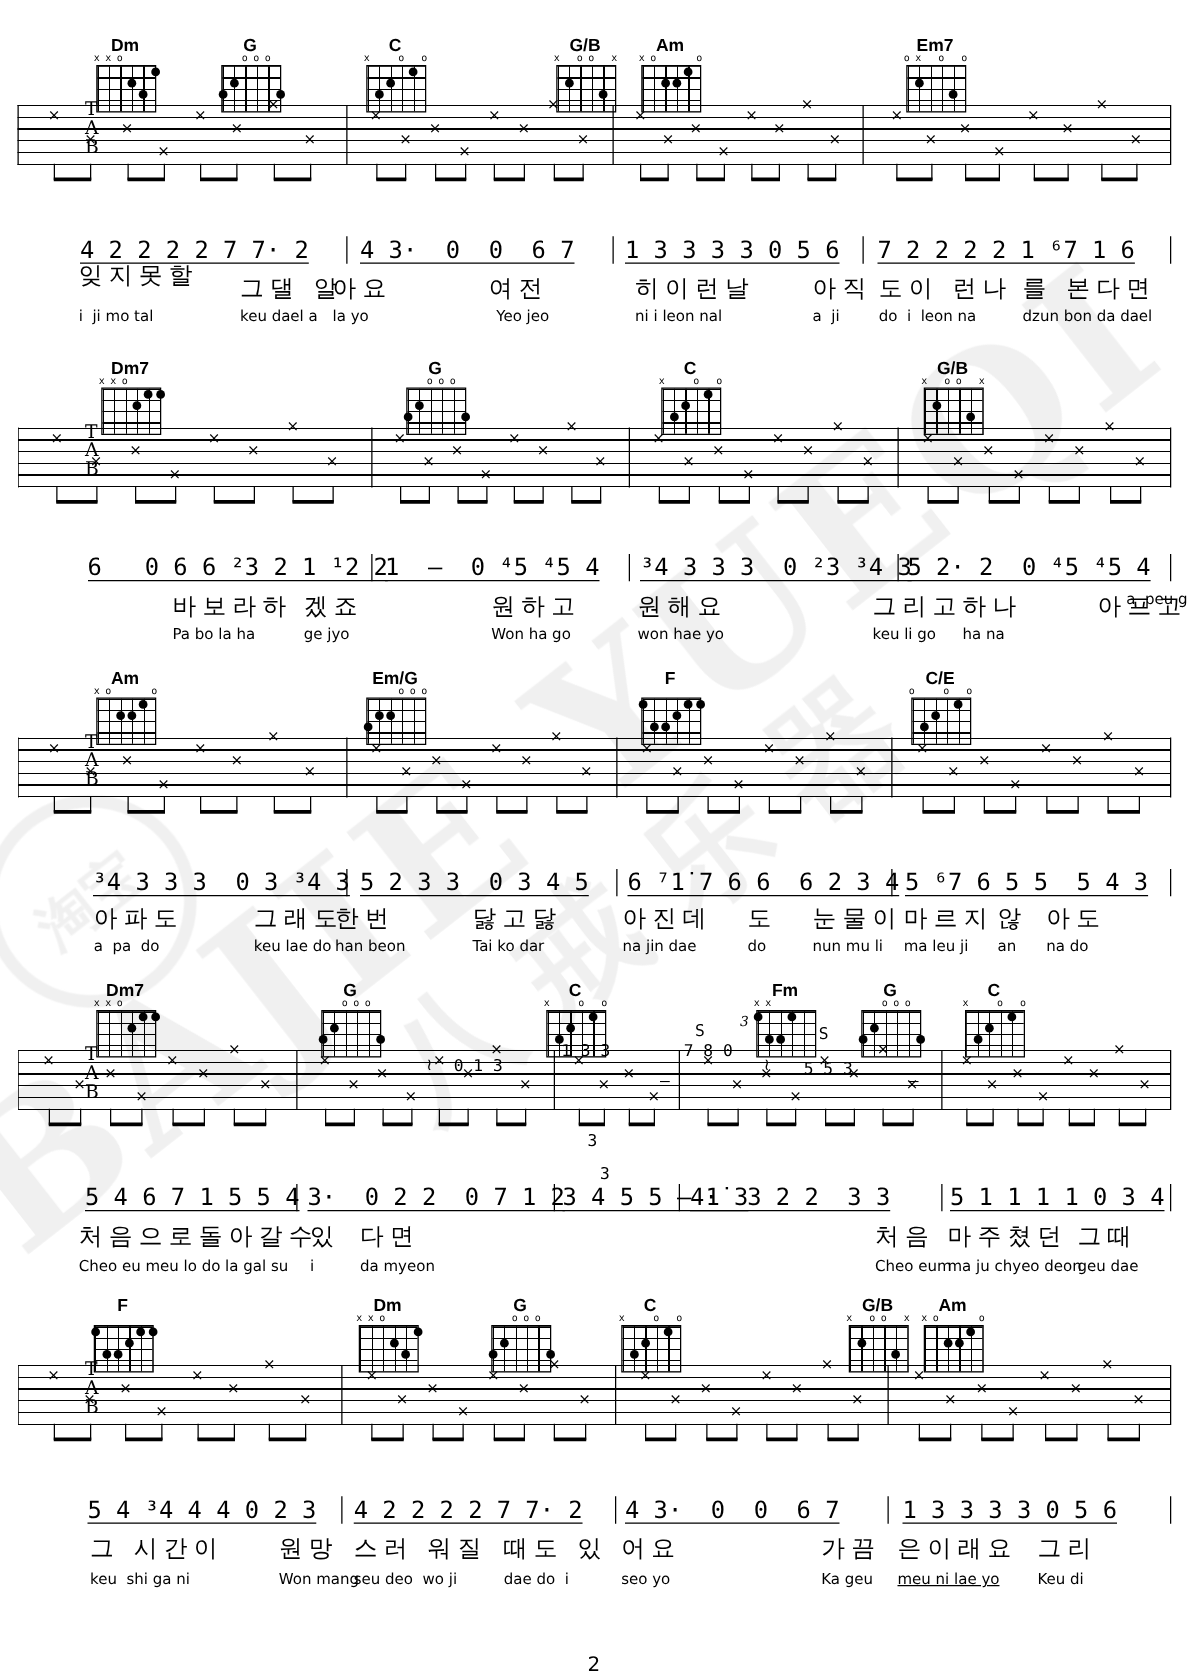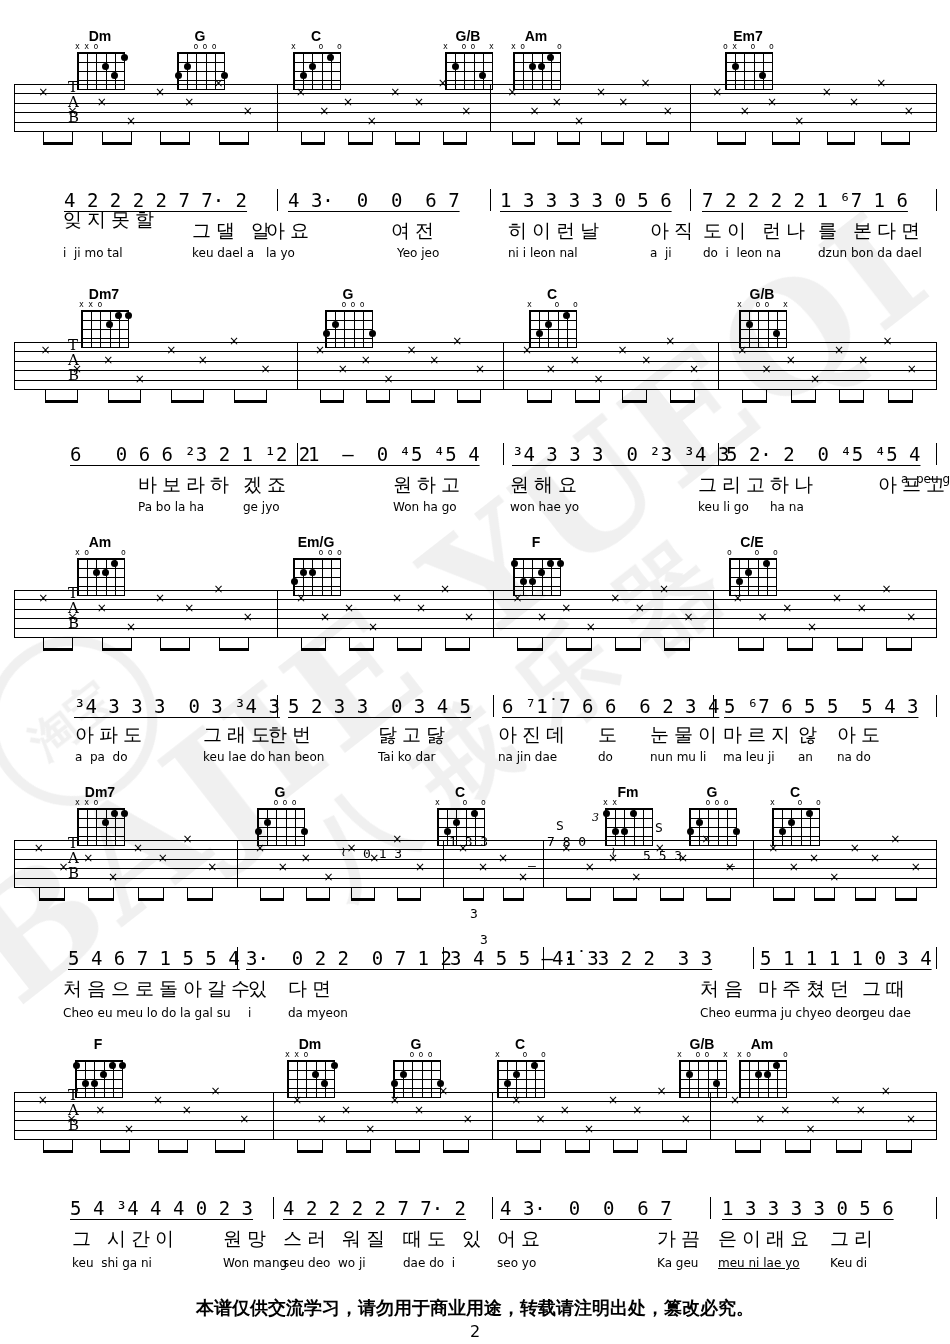--- a/index.html
+++ b/index.html
@@ -932,16 +932,15 @@
       <div class="kor abs" style="left: 497px; top: 1226px;">어요</div>
       <div class="rom abs" style="left: 497px; top: 1256px;">seo yo</div>
       <div class="kor abs" style="left: 657px; top: 1226px;">가끔</div>
       <div class="rom abs" style="left: 657px; top: 1256px;">Ka geu</div>
       <div class="kor abs" style="left: 718px; top: 1226px;">은이래요</div>
       <div class="rom abs" style="left: 718px; top: 1256px; text-decoration: underline;">meu ni lae yo</div>
       <div class="kor abs" style="left: 830px; top: 1226px;">그리</div>
       <div class="rom abs" style="left: 830px; top: 1256px;">Keu di</div>
     </div>
 
-  <div class="f-notice abs" style="top:1296px;left:0;">本谱仅供交流学习，请勿用于商业用途，转载请注明出处，篡改必究。</div>
   <div class="f-page abs" style="top:1322px;left:0;">2</div>
 
 </div>
 
 </body></html>

